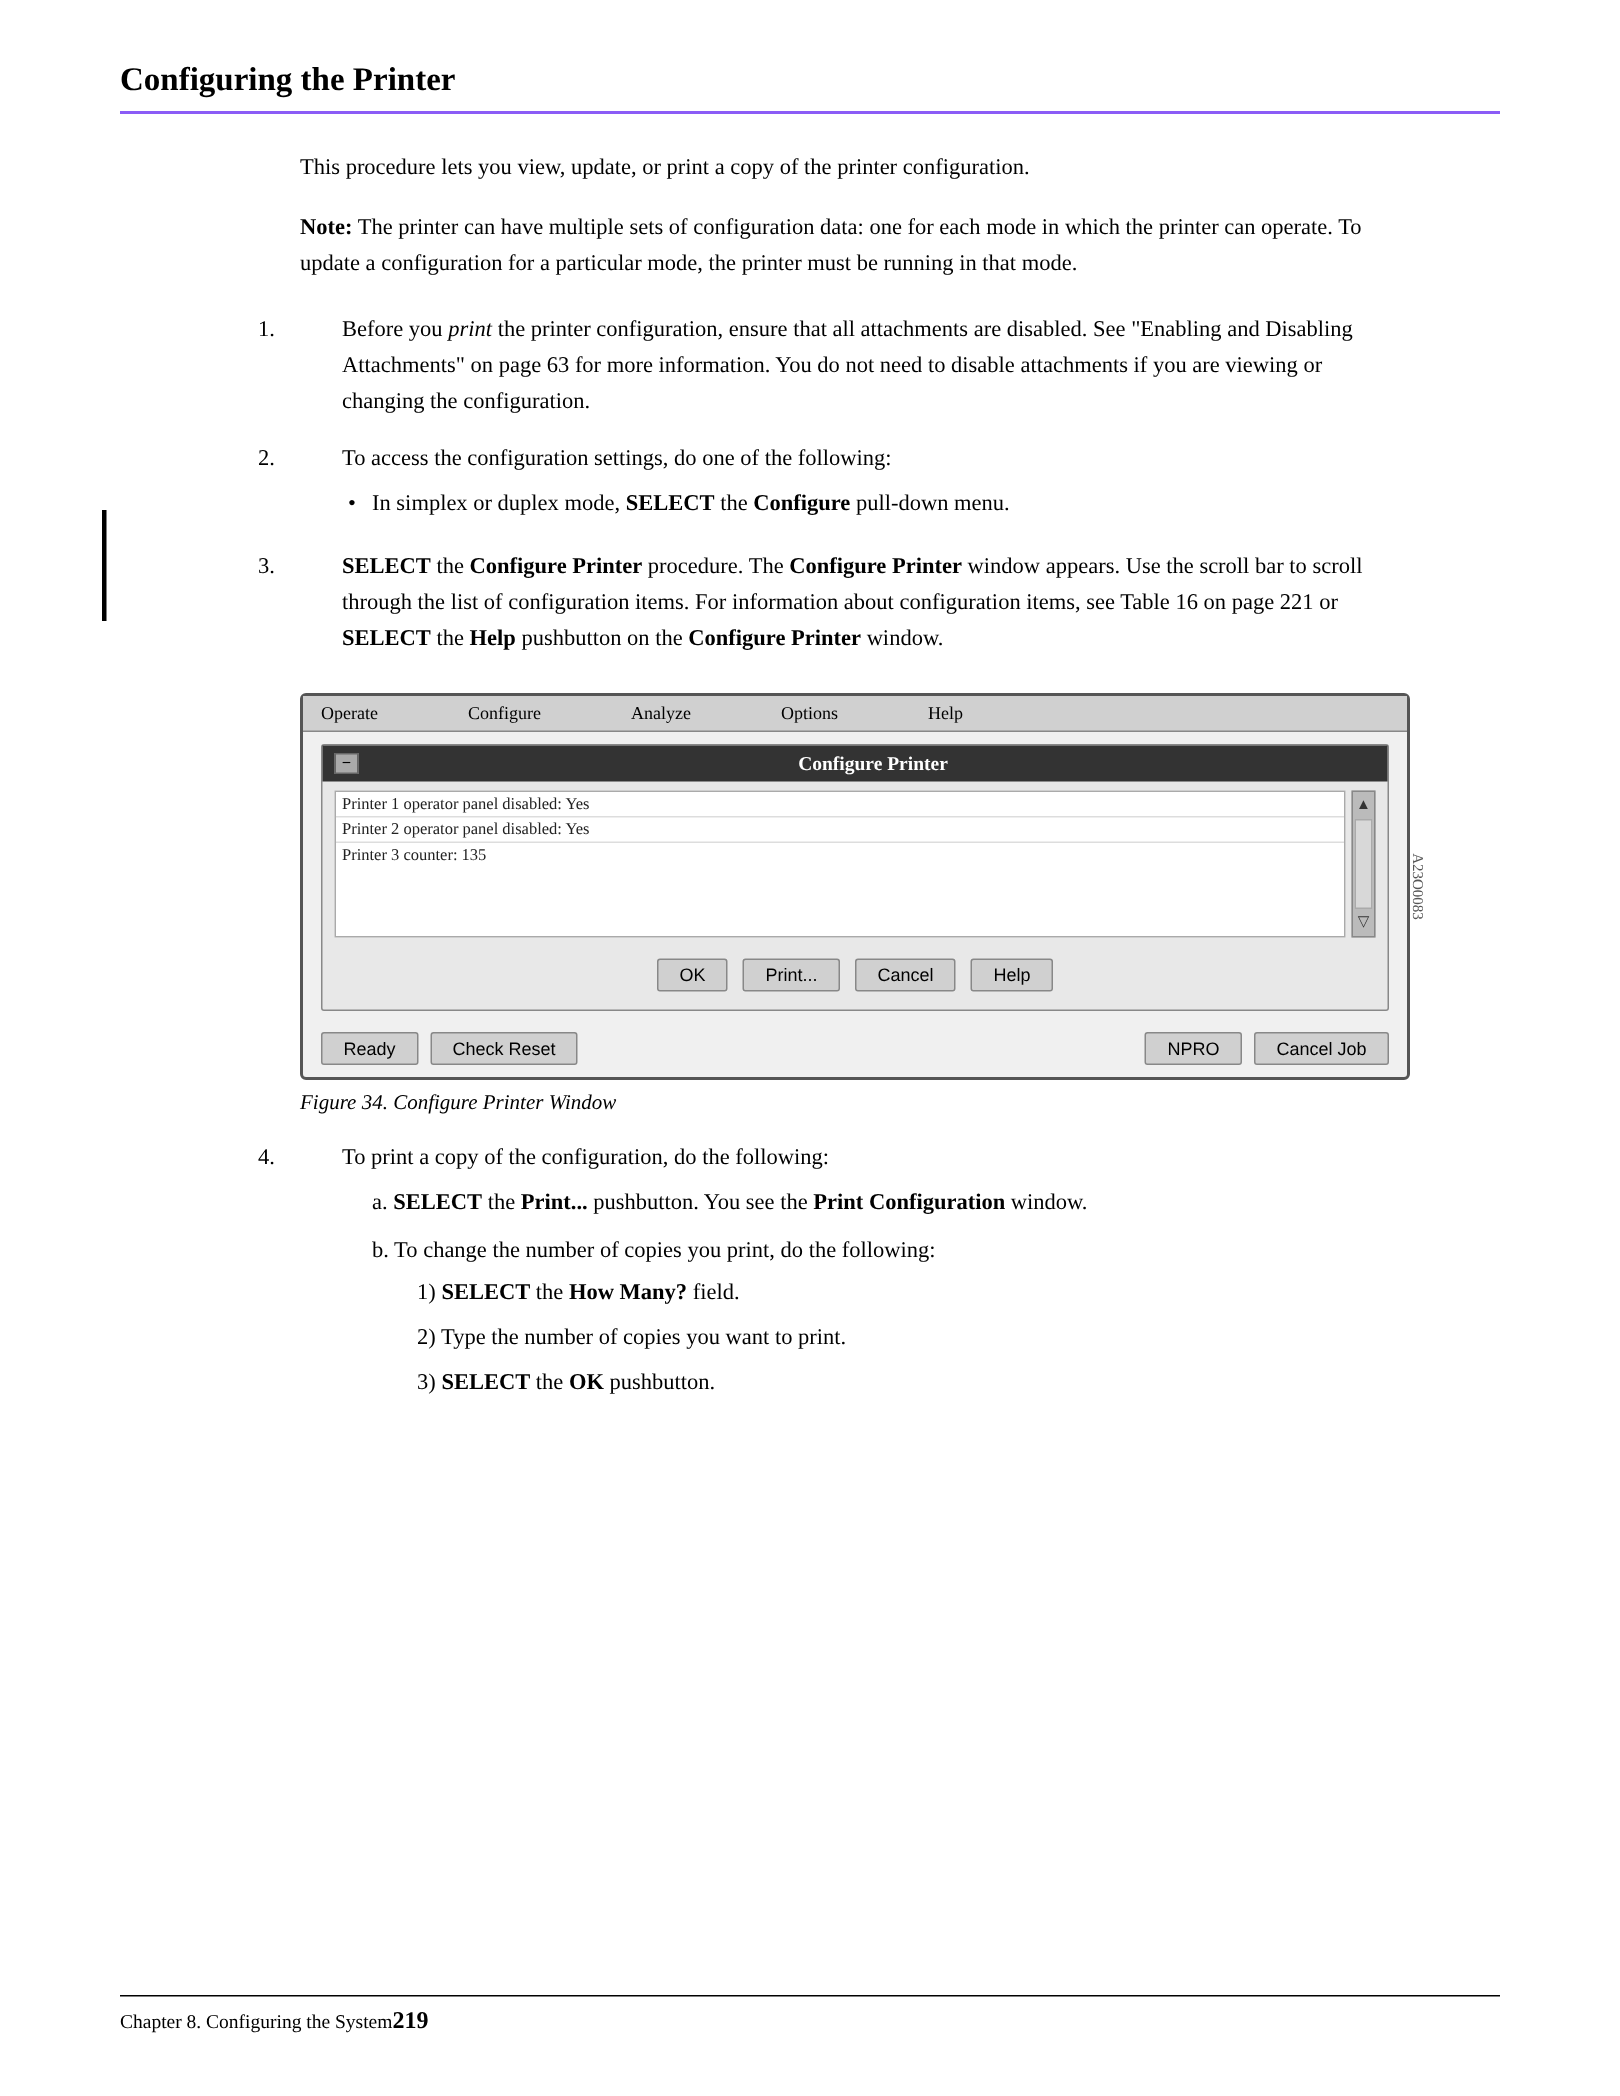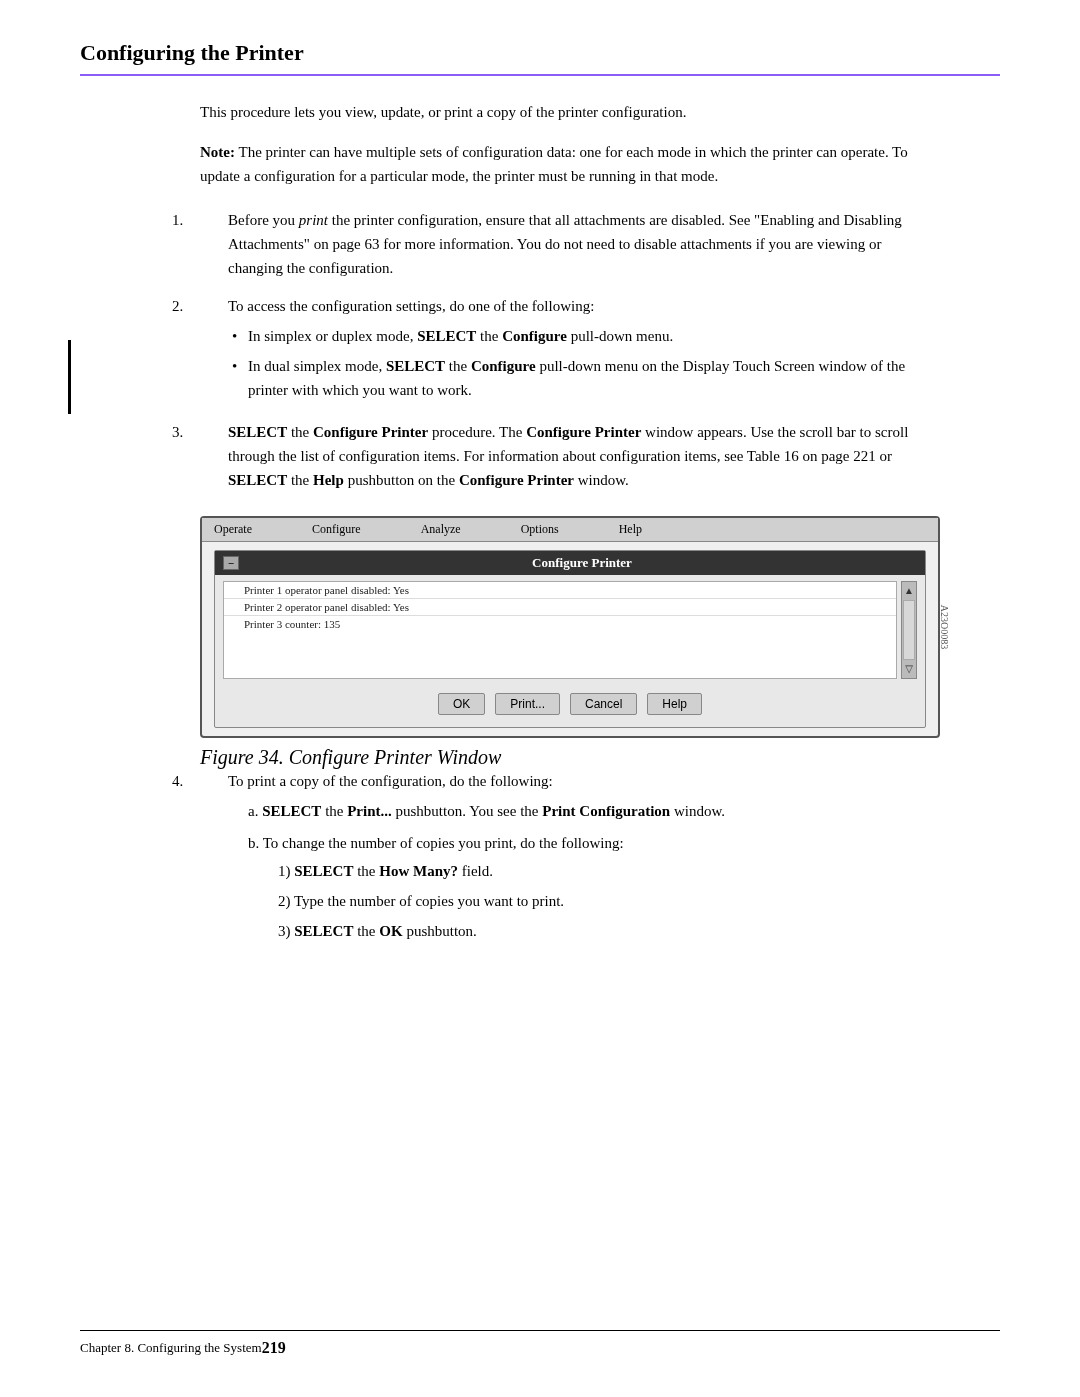--- a/index.html
+++ b/index.html
@@ -132,21 +132,21 @@
       align-items: center;
       justify-content: center;
       margin-right: 8px;
       font-size: 11px;
       font-weight: bold;
       color: #000;
       cursor: pointer;
     }
 
     .figure-list-item {
-      padding: 2px 20px;
+      padding: 2px 4px;
       border-bottom: 1px solid #ddd;
       font-size: 11px;
       color: #222;
     }
 
     .figure-list-item:last-child {
       border-bottom: none;
     }
 
     .figure-list-wrapper {
@@ -215,23 +215,23 @@
       cursor: pointer;
       border-radius: 2px;
     }
 
     .figure-status-spacer {
       flex: 1;
     }
 
     .figure-caption {
       font-style: italic;
-      font-size: 20px;
+      font-size: 14px;
       margin-top: 8px;
-      margin-bottom: 0;
+      margin-bottom: 16px;
     }
 
     .sub-list {
       list-style: none;
       padding-left: 20px;
       margin-top: 6px;
     }
 
     .sub-list li {
       margin-bottom: 8px;
@@ -300,21 +300,20 @@
     <li style="padding-left: 28px; position: relative;">
       <span class="list-num">1.</span>
       <span>Before you </span><em>print</em><span> the printer configuration, ensure that all attachments are disabled. See "Enabling and Disabling Attachments" on page 63 for more information. You do not need to disable attachments if you are viewing or changing the configuration.</span>
     </li>
 
     <li style="padding-left: 28px; position: relative;">
       <span class="list-num">2.</span>
       <span>To access the configuration settings, do one of the following:</span>
       <ul class="bullet-list">
         <li>In simplex or duplex mode, <strong>SELECT</strong> the <strong>Configure</strong> pull-down menu.</li>
-        <li>In dual simplex mode, <strong>SELECT</strong> the <strong>Configure</strong> pull-down menu on the Display Touch Screen window of the printer with which you want to work.</li>
       </ul>
     </li>
 
     <li style="padding-left: 28px; position: relative;">
       <span class="list-num">3.</span>
       <strong>SELECT</strong><span> the </span><strong>Configure Printer</strong><span> procedure. The </span><strong>Configure Printer</strong><span> window appears. Use the scroll bar to scroll through the list of configuration items. For information about configuration items, see Table 16 on page 221 or </span><strong>SELECT</strong><span> the </span><strong>Help</strong><span> pushbutton on the </span><strong>Configure Printer</strong><span> window.</span>
     </li>
   </ol>
 
   <div class="figure-container" style="position: relative;">
@@ -348,20 +347,27 @@
       </div>
 
       <div class="figure-buttons">
         <button class="figure-btn">OK</button>
         <button class="figure-btn">Print...</button>
         <button class="figure-btn">Cancel</button>
         <button class="figure-btn">Help</button>
       </div>
     </div>
 
+    <div class="figure-statusbar">
+      <button class="figure-status-btn">Ready</button>
+      <button class="figure-status-btn">Check Reset</button>
+      <div class="figure-status-spacer"></div>
+      <button class="figure-status-btn">NPRO</button>
+      <button class="figure-status-btn">Cancel Job</button>
+    </div>
 
     <div style="position: absolute; right: -28px; top: 50%; transform: translateY(-50%) rotate(90deg); font-size: 10px; color: #555; white-space: nowrap;">A23O0083</div>
   </div>
 
   <p class="figure-caption">Figure 34. Configure Printer Window</p>
 
   <ol class="numbered-list">
     <li style="padding-left: 28px; position: relative;">
       <span class="list-num">4.</span>
       <span>To print a copy of the configuration, do the following:</span>

